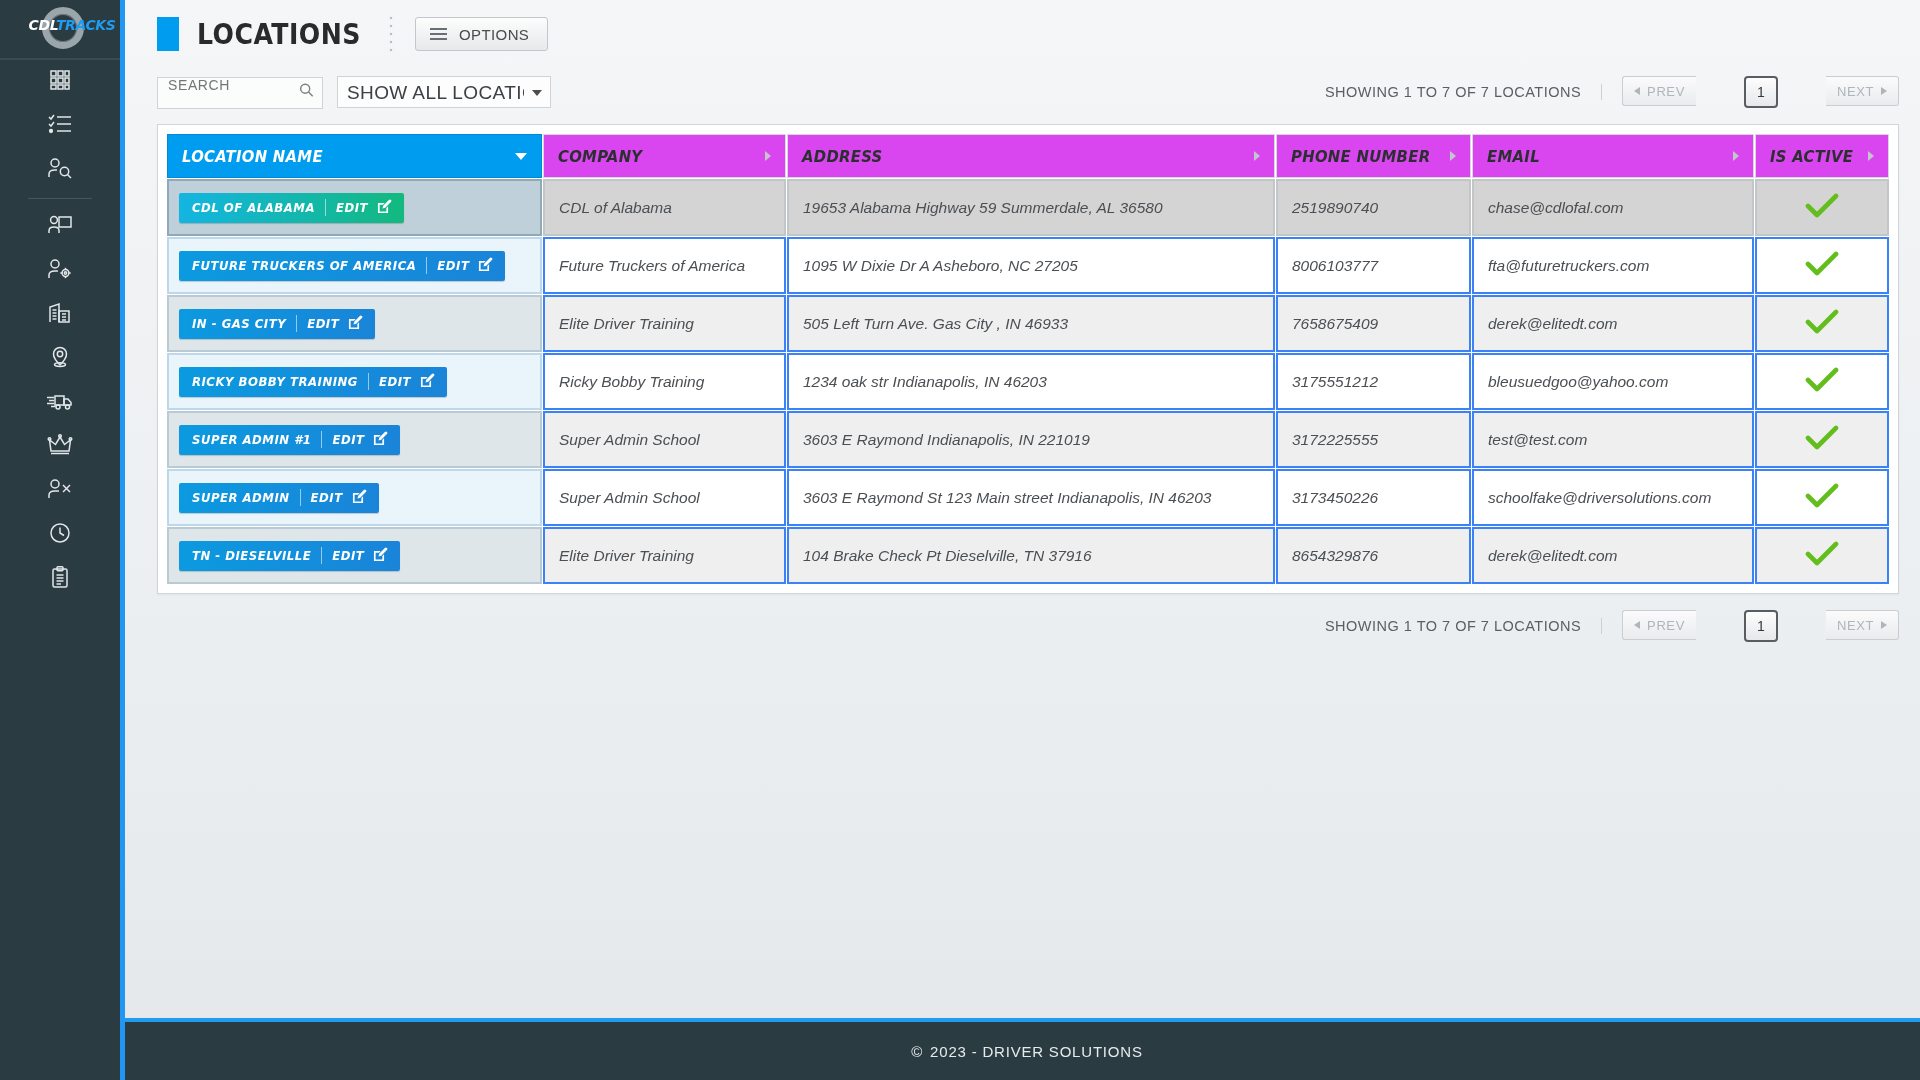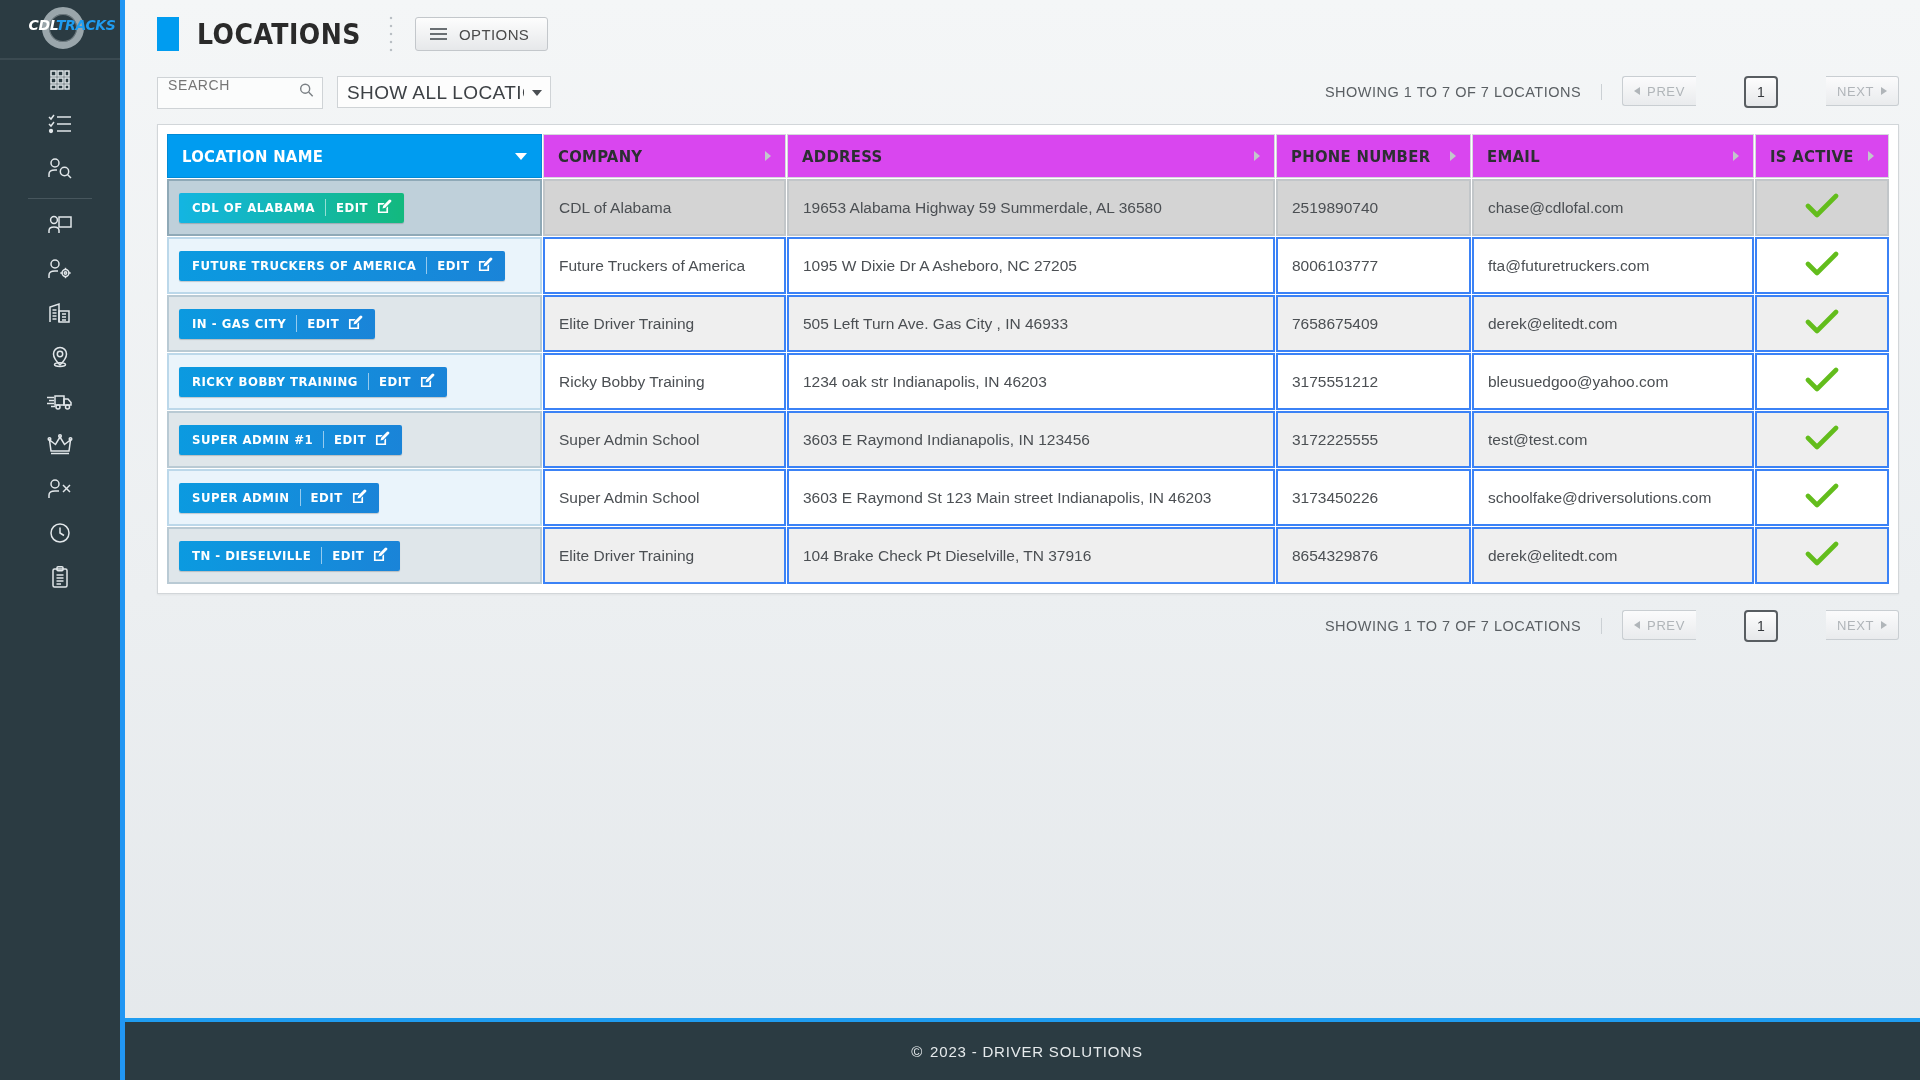--- a/index.html
+++ b/index.html
@@ -166,21 +166,21 @@
   .chev-r { border-top: 4.5px solid transparent; border-bottom: 4.5px solid transparent; border-left: 6px solid #b0b5b9; }
 
   
   .panel {
     margin: 8px 30px 0 32px;
     background: #ffffff;
     border: 1px solid #d2d6d9;
     padding: 8px;
     box-shadow: 0 1px 2px rgba(0,0,0,0.05);
   }
-  table.grid { width: 100%; border-collapse: separate; border-spacing: 1px; table-layout: fixed; }
+  table.grid { width: 100%; border-collapse: separate; border-spacing: 1px; table-layout: fixed; font-style: italic; }
 
   thead th {
     background: #d946ef; border: 1px solid #d5d9dc;
     height: 44px; text-align: left; padding: 0 14px;
     font-size: 16.5px; color: #2c2f32; font-weight: 700; letter-spacing: 0.3px;
     font-family: "DejaVu Sans Condensed", "Liberation Sans Narrow", "Liberation Sans", sans-serif;
     position: relative; cursor: pointer; vertical-align: middle;
   }
   thead th.sorted {
     background: #009cf0; border-color: #008ad6; color: #ffffff;
@@ -588,21 +588,21 @@
               <td class="namecell"><span class="loc-btn">
                   <span class="lname">SUPER ADMIN #1</span>
                   <span class="vbar"></span>
                   <span class="edit">EDIT</span>
                   <span><svg width="15" height="15" viewBox="0 0 16 16">
                       <path d="M1 4.2h7.2L6.4 6H2.8v7.2H10V9.6l1.8-1.8V15H1z"></path>
                       <path d="M14.9 1.1a1.6 1.6 0 0 0-2.3 0L6.6 7.1l-.7 2.9 2.9-.7 6-6a1.6 1.6 0 0 0 .1-2.2z"></path>
                     </svg></span>
                 </span></td>
               <td>Super Admin School</td>
-              <td>3603 E Raymond Indianapolis, IN 123456</td>
+              <td>3603 E Raymond Indianapolis, IN 221019</td>
               <td>3172225555</td>
               <td>test@test.com</td>
               <td class="activecell"><span class="check"><svg width="34" height="26" viewBox="0 0 34 26" fill="none" stroke="#63bd1c" stroke-width="4.6" stroke-linecap="round" stroke-linejoin="round">
                     <polyline points="3,13 12,22 31,3"></polyline>
                   </svg></span></td>
             </tr>
             <tr class="even">
               <td class="namecell"><span class="loc-btn">
                   <span class="lname">SUPER ADMIN</span>
                   <span class="vbar"></span>

